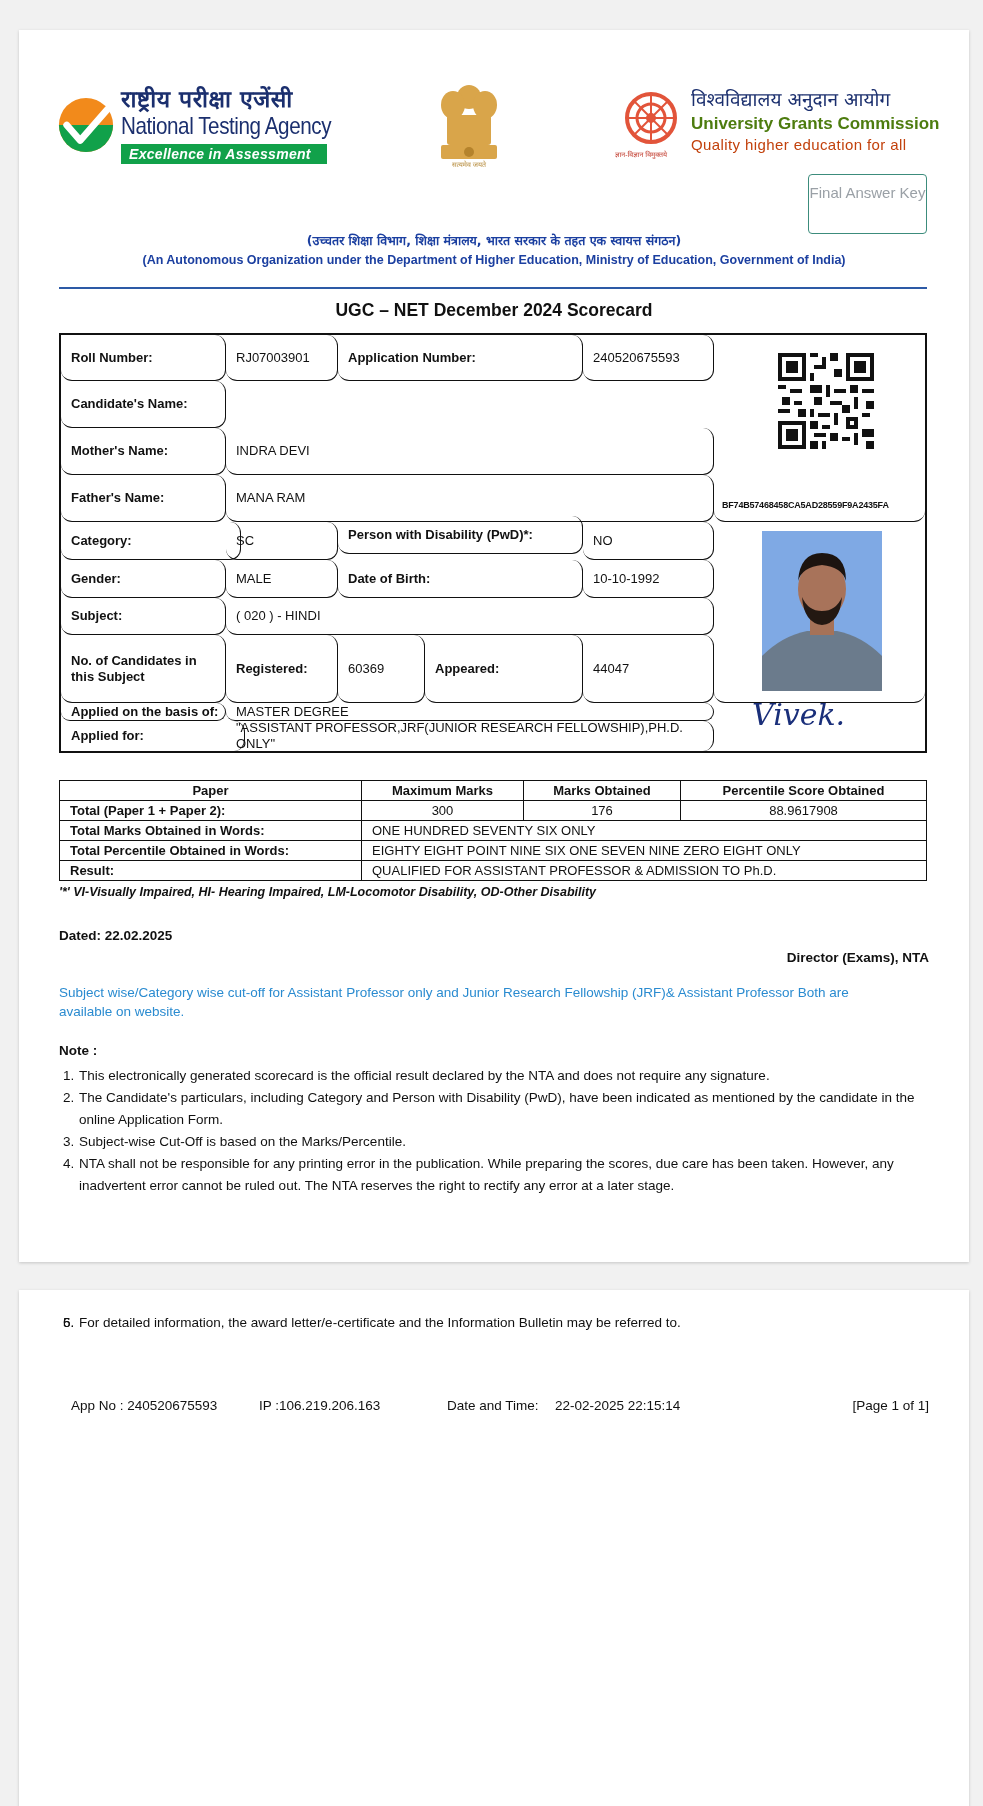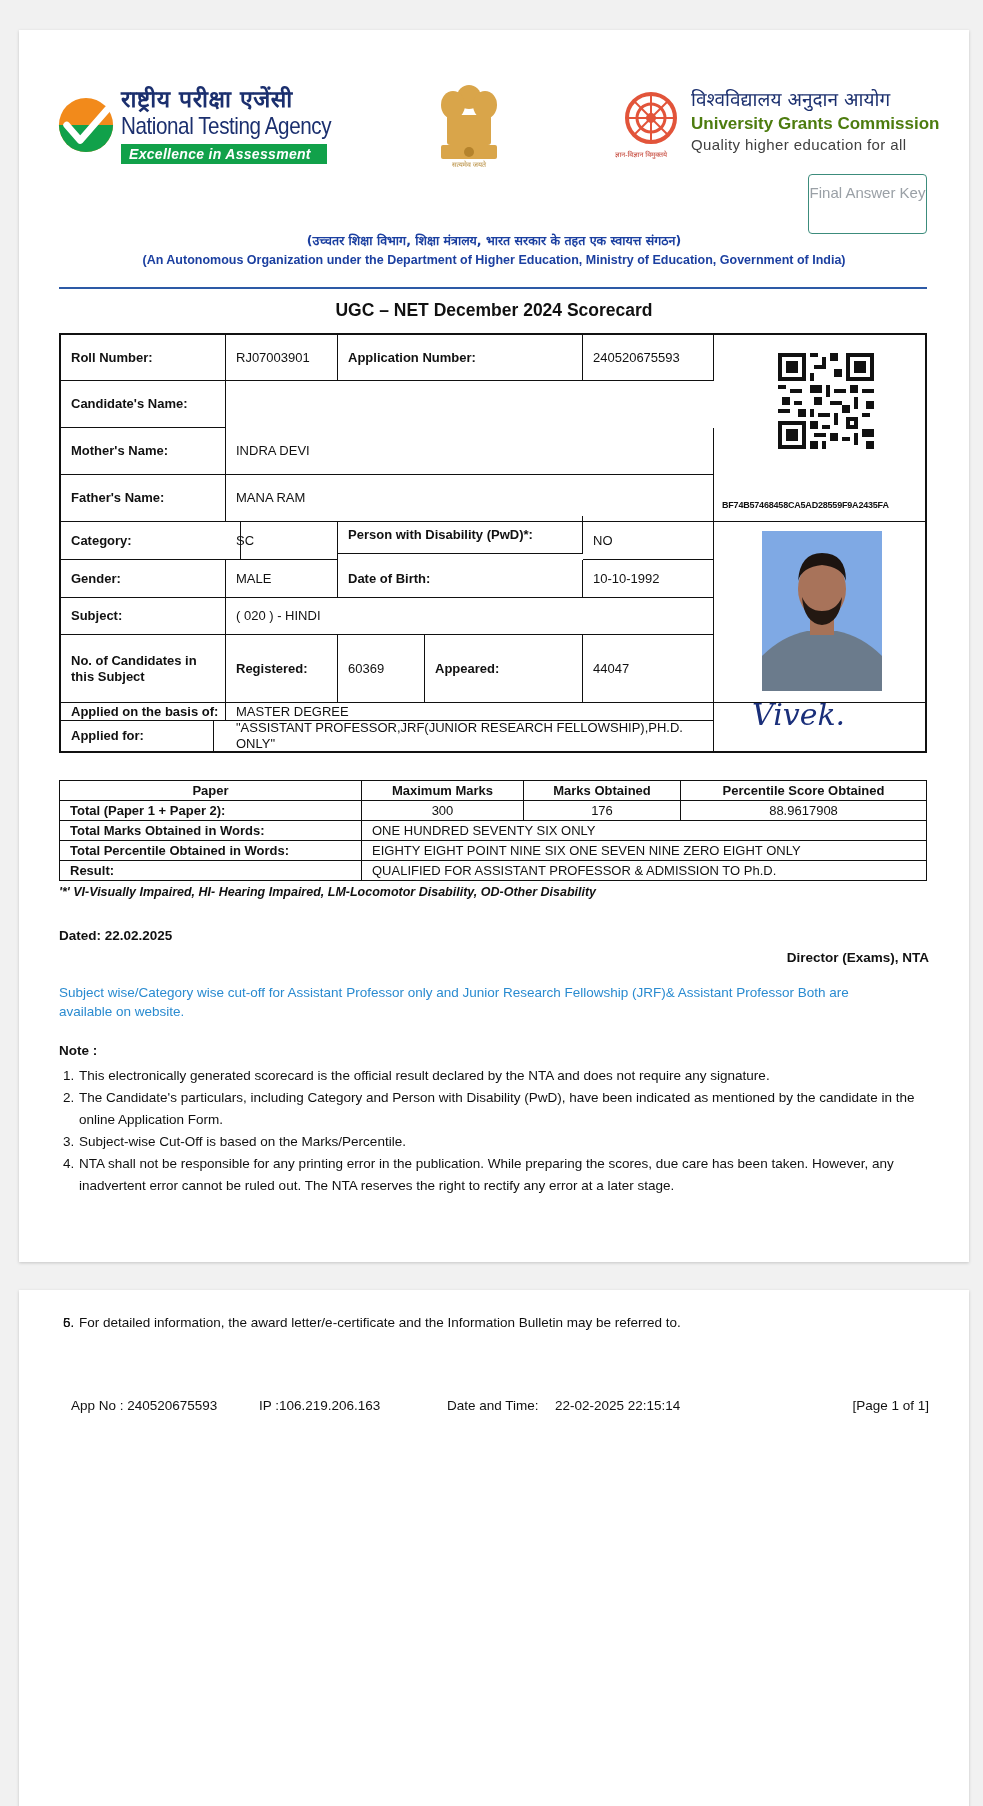--- a/index.html
+++ b/index.html
@@ -16,33 +16,33 @@
     .nta-tag { position: absolute; left: 64px; top: 62px; background: #11a14a; color: #fff; font-style: italic; font-weight: bold; font-size: 14px; padding: 2px 8px; width: 206px; letter-spacing: 0.3px; }
 
     .emblem { position: absolute; left: 410px; top: 45px; width: 80px; height: 100px; }
     .emblem-caption { position: absolute; left: 412px; top: 130px; width: 76px; text-align: center; font-size: 7px; color: #b58a3a; }
 
     .ugc-logo { position: absolute; left: 600px; top: 56px; width: 330px; height: 100px; }
     .ugc-wheel { position: absolute; left: 0; top: 4px; width: 64px; height: 60px; }
     .ugc-small { position: absolute; left: -4px; top: 64px; font-size: 7px; color: #c0392b; }
     .ugc-hindi { position: absolute; left: 72px; top: 0; font-family: "DejaVu Sans", sans-serif; font-size: 19px; color: #1b2f6e; }
     .ugc-eng { position: absolute; left: 72px; top: 28px; font-size: 17px; font-weight: bold; color: #4d7c0f; }
-    .ugc-tag { position: absolute; left: 72px; top: 50px; font-size: 15px; color: #404040; letter-spacing: 0.4px; }
+    .ugc-tag { position: absolute; left: 72px; top: 50px; font-size: 15px; color: #c2410c; letter-spacing: 0.4px; }
 
     .final-key { position: absolute; left: 789px; top: 144px; width: 119px; height: 60px; border: 1.5px solid #3c8c7c; border-radius: 4px; color: #9aa0a6; font-size: 15px; text-align: center; line-height: 23px; padding-top: 6px; background: #fff; cursor: pointer; }
 
     .sub-hindi { position: absolute; left: 0; width: 950px; top: 202px; text-align: center; font-family: "DejaVu Sans", sans-serif; font-size: 12.5px; font-weight: bold; color: #1b3fa0; }
     .sub-eng { position: absolute; left: 0; width: 950px; top: 223px; text-align: center; font-size: 12.5px; font-weight: bold; color: #1b3fa0; }
     .divider { position: absolute; left: 40px; width: 868px; top: 257px; border-top: 2px solid #2d5aa6; }
 
     .title { position: absolute; left: 0; width: 950px; top: 270px; text-align: center; font-size: 17.5px; font-weight: bold; }
 
     
     .cgrid { position: absolute; left: 40px; top: 303px; width: 868px; height: 420px; border: 2px solid #111; }
-    .cell { position: absolute; border-right: 1.5px solid #111; border-bottom: 1.5px solid #111; font-size: 13px; display: flex; align-items: center; padding-left: 10px; line-height: 16px; }
+    .cell { position: absolute; border-right: 1.5px solid #111; border-bottom: 1.5px solid #111; font-size: 13px; display: flex; align-items: center; padding-left: 10px; line-height: 16px; border-radius: 11px; }
     .lbl { font-weight: bold; }
     .noR { border-right: none; }
     .noB { border-bottom: none; }
 
     .qr { position: absolute; left: 64px; top: 18px; width: 96px; height: 96px; }
     .qr-hash { position: absolute; left: 8px; top: 162px; font-size: 9px; font-weight: bold; white-space: nowrap; letter-spacing: -0.2px; }
     .photo { position: absolute; left: 48px; top: 196px; width: 120px; height: 160px; background: #7fa9e4; overflow: hidden; }
     .sign { position: absolute; left: 38px; top: 370px; font-family: "DejaVu Serif", serif; font-style: italic; color: #1a2f7a; font-size: 30px; }
 
     
@@ -219,21 +219,21 @@
           <ellipse cx="60" cy="58" rx="24" ry="30" fill="#a8735a"></ellipse>
           <path d="M36 50 Q38 22 60 22 Q84 22 84 50 Q80 36 60 34 Q40 36 36 50 Z" fill="#1c1410"></path>
           <path d="M40 66 Q42 92 60 94 Q78 92 80 66 Q74 80 60 80 Q46 80 40 66 Z" fill="#231812"></path>
         </svg>
       </div>
     </div>
 
     <div class="cell lbl" style="left:0;top:368px;width:165px;height:18px;">Applied on the basis of:</div>
     <div class="cell" style="left:165px;top:368px;width:488px;height:18px;">MASTER DEGREE</div>
 
-    <div class="cell lbl noB" style="left:0;top:386px;width:153px;height:30px;text-align:right;">Applied for:</div>
+    <div class="cell lbl noB" style="left:0;top:386px;width:184px;height:30px;text-align:right;">Applied for:</div>
     <div class="cell noB" style="left:165px;top:386px;width:488px;height:30px;padding-right:10px;">"ASSISTANT PROFESSOR,JRF(JUNIOR RESEARCH FELLOWSHIP),PH.D. ONLY"</div>
 
     <div class="cell noR noB" style="left:653px;top:368px;width:211px;height:48px;padding:0;display:block;">
       <div class="sign" style="top:4px;">Vivek.</div>
     </div>
   </div>
 
   <table class="mtable">
     <tbody>
         <tr>

